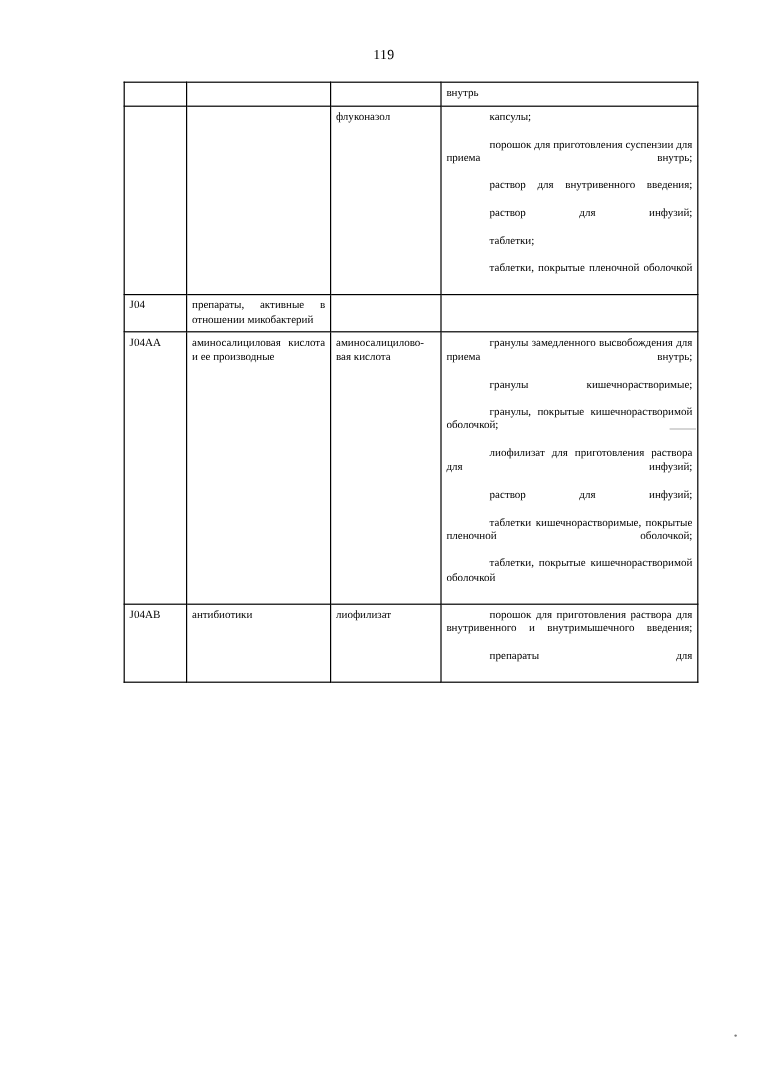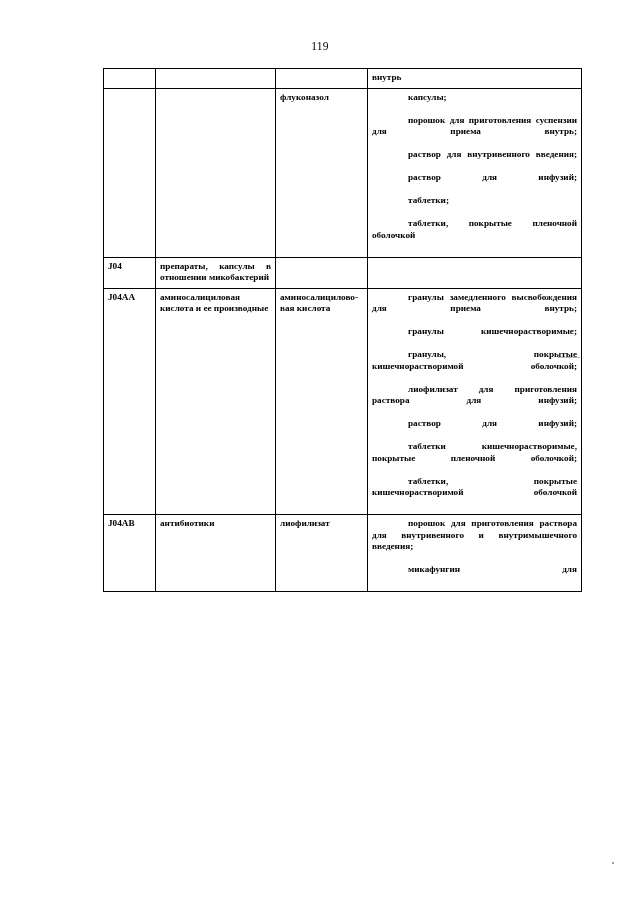--- a/index.html
+++ b/index.html
@@ -40,21 +40,20 @@
   }
   .doc-table td {
     border: 1px solid #000000;
     vertical-align: top;
     padding: 3px 4px 4px 4px;
     font-size: 9.2px;
     line-height: 1.25;
     text-align: justify;
     word-wrap: break-word;
     hyphens: auto;
-    font-weight: bold;
   }
   col.c1 { width: 52px; }
   col.c2 { width: 120px; }
   col.c3 { width: 92px; }
   col.c4 { width: 214px; }
   .cell-code { text-align: left; }
   .cell-plain { text-align: justify; text-justify: inter-word; }
   .nowrapjust { text-align: justify; margin-left: 36px; }
   .nowrapjust::after {
     content: "";
@@ -93,35 +92,35 @@
         <td class="cell-plain">внутрь</td>
       </tr>
       <tr>
         <td class="cell-code"></td>
         <td class="cell-plain"></td>
         <td class="cell-plain">флуконазол</td>
         <td class="cell-plain"><span class="nowrapjust">капсулы;</span><br><span class="nowrapjust">порошок для приготовления суспензии для приема внутрь;</span><br><span class="nowrapjust">раствор для внутривенного введения;</span><br><span class="nowrapjust">раствор для инфузий;</span><br><span class="nowrapjust">таблетки;</span><br><span class="nowrapjust">таблетки, покрытые пленочной оболочкой</span></td>
       </tr>
       <tr>
         <td class="cell-code">J04</td>
-        <td class="cell-plain">препараты, капсулы в отношении микобактерий</td>
+        <td class="cell-plain">препараты, активные в отношении микобактерий</td>
         <td class="cell-plain"></td>
         <td class="cell-plain"></td>
       </tr>
       <tr>
         <td class="cell-code">J04AA</td>
         <td class="cell-plain">аминосалициловая кислота и ее производные</td>
         <td class="cell-plain">аминосалицилово-вая кислота</td>
         <td class="cell-plain"><span class="nowrapjust">гранулы замедленного высвобождения для приема внутрь;</span><br><span class="nowrapjust">гранулы кишечнорастворимые;</span><br><span class="nowrapjust">гранулы, покрытые кишечнорастворимой оболочкой;</span><br><span class="nowrapjust">лиофилизат для приготовления раствора для инфузий;</span><br><span class="nowrapjust">раствор для инфузий;</span><br><span class="nowrapjust">таблетки кишечнорастворимые, покрытые пленочной оболочкой;</span><br><span class="nowrapjust">таблетки, покрытые кишечнорастворимой оболочкой</span></td>
       </tr>
       <tr>
         <td class="cell-code">J04AB</td>
         <td class="cell-plain">антибиотики</td>
         <td class="cell-plain">лиофилизат</td>
-        <td class="cell-plain"><span class="nowrapjust">порошок для приготовления раствора для внутривенного и внутримышечного введения;</span><br><span class="nowrapjust">микафунгин для</span></td>
+        <td class="cell-plain"><span class="nowrapjust">порошок для приготовления раствора для внутривенного и внутримышечного введения;</span><br><span class="nowrapjust">препараты для</span></td>
       </tr>
     </tbody>
   </table>
 
   <div class="speck s1"></div>
   <div class="speck s2"></div>
 
 </div>
 
 </body></html>

